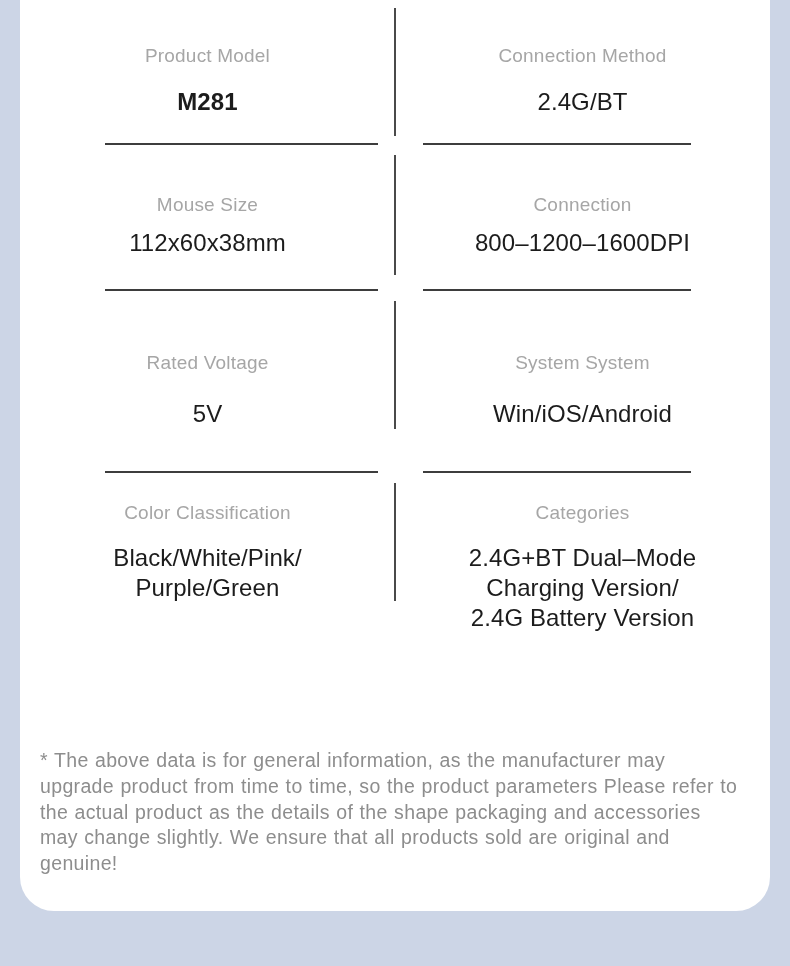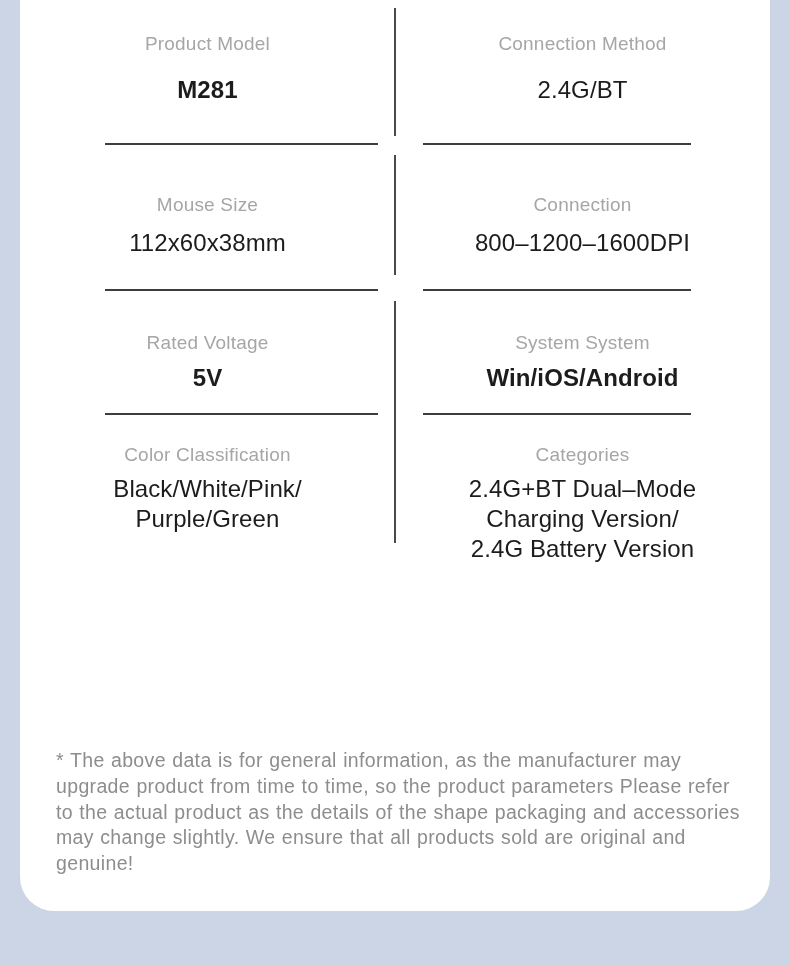--- a/index.html
+++ b/index.html
@@ -75,31 +75,31 @@
   }
   .spec-value.bold {
     font-weight: 700;
     font-size: 24px;
   }
   .spec-value.multi {
     line-height: 30px;
   }
 
   
-  .row-1 .spec-cell { height: 145px; padding-top: 32px; }
+  .row-1 .spec-cell { height: 145px; padding-top: 44px; }
   .row-2 .spec-cell { height: 138px; padding-top: 40px; margin-top: 8px; }
   .row-3 .spec-cell { height: 142px; padding-top: 44px; }
-  .row-4 .spec-cell { height: 124px; padding-top: 40px; }
+  .row-4 .spec-cell { height: 182px; padding-top: 60px; }
   .row-5 .spec-cell { height: 140px; padding-top: 28px; }
 
   .row-1 .spec-value { margin-top: 19px; }
   .row-2 .spec-value { margin-top: 11px; }
   .row-3 .spec-value { margin-top: 12px; }
-  .row-4 .spec-value { margin-top: 8px; font-weight: bold; }
-  .row-5 .spec-value { margin-top: 7px; }
+  .row-4 .spec-value { margin-top: 24px; }
+  .row-5 .spec-value { margin-top: 18px; }
 
   
   .hrule {
     position: absolute;
     bottom: 0;
     left: 85px;
     width: 273px;
     height: 2px;
     background: #3d3d3d;
   }
@@ -118,21 +118,21 @@
   .row-2 .vdiv { top: 10px; height: 120px; }
   .row-3 .vdiv { top: 10px; height: 123px; }
   .row-4 .vdiv { top: 10px; height: 128px; }
   .row-5 .vdiv { top: 10px; height: 118px; }
 
   .footnote {
     position: absolute;
     left: 0;
     top: 748px;
     width: 750px;
-    padding: 0 30px 0 36px;
+    padding: 0 30px 0 20px;
     box-sizing: border-box;
     color: #8d8d8d;
     font-size: 19.5px;
     line-height: 25.8px;
     letter-spacing: 0.35px;
     text-align: left;
     word-spacing: 0.6px;
   }
 </style>
 </head>

